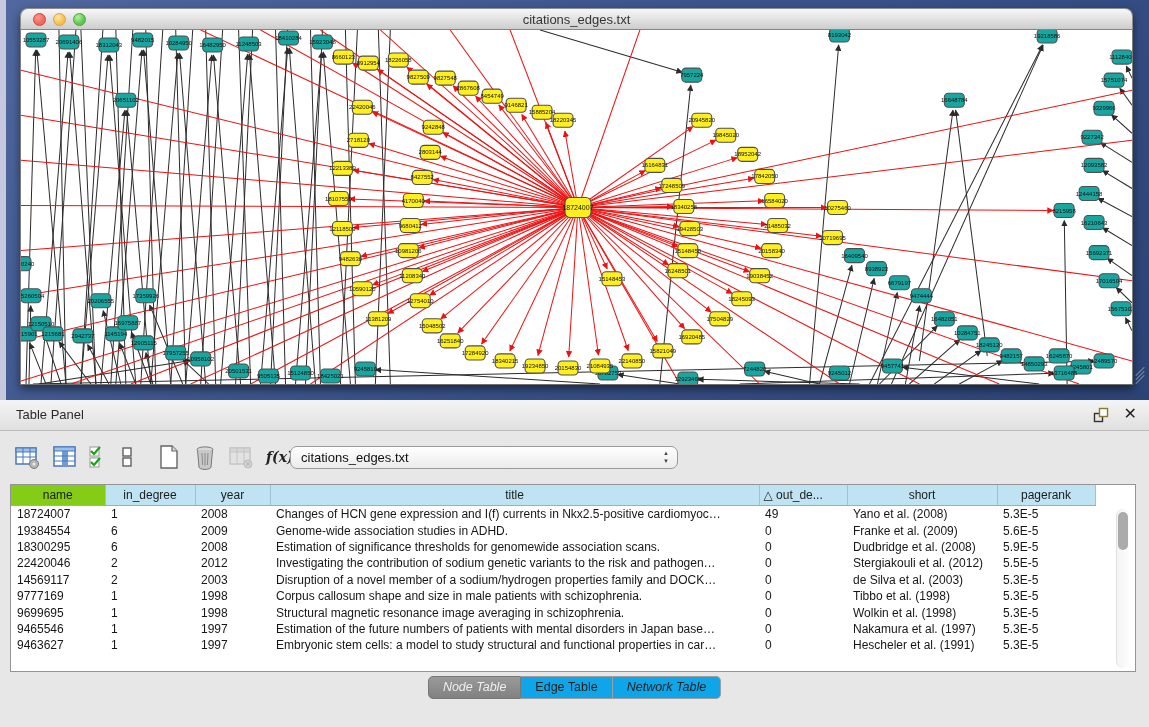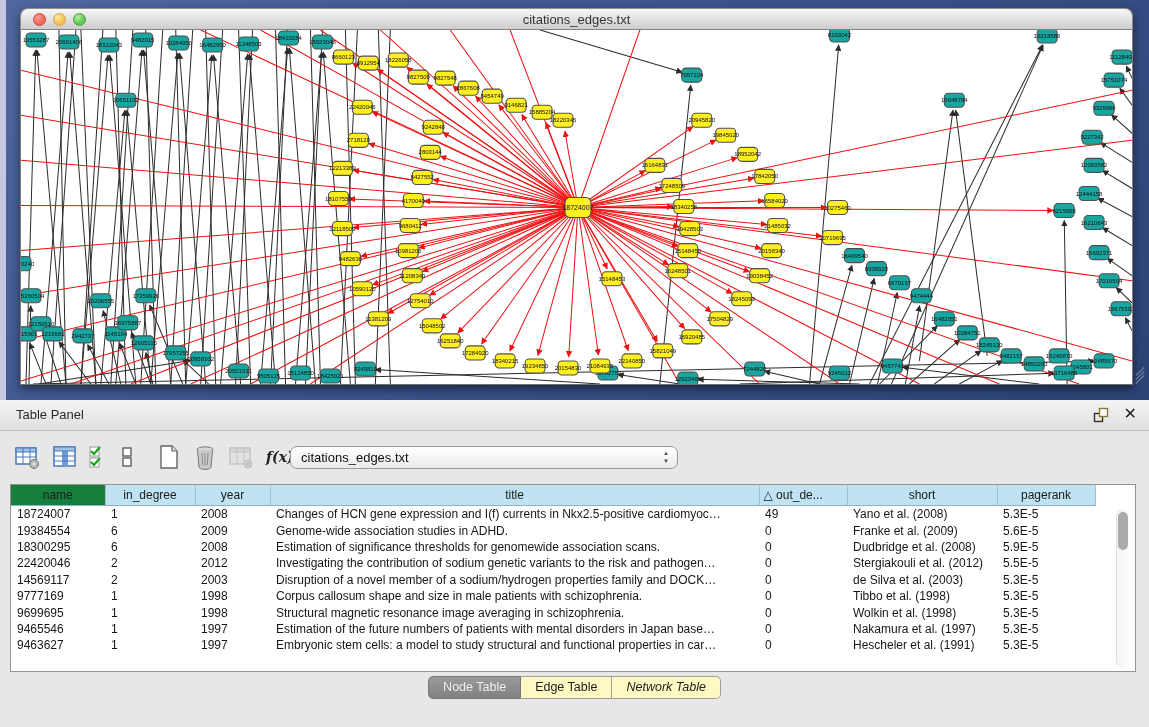--- a/index.html
+++ b/index.html
@@ -40,33 +40,33 @@
   #table-combo{position:absolute;left:290px;top:6px;width:388px;height:23px;
     border:1px solid #9a9a9a;border-radius:7px;background:linear-gradient(#ffffff,#ebebeb);
     box-sizing:border-box;cursor:pointer;}
   #table-combo .val{position:absolute;left:10px;top:3px;font-size:13px;color:#111;}
   #table-combo .steppers{position:absolute;right:8px;top:2px;font-size:6px;color:#444;line-height:8px;text-align:center;}
   #table-wrap{position:absolute;left:10px;top:84px;width:1126px;height:188px;
     border:1px solid #949494;background:#fff;box-sizing:border-box;overflow:hidden;}
   table#grid{border-collapse:collapse;table-layout:fixed;width:1084px;font-size:12px;}
   #grid th{height:20px;background:#bfe3f2;border-right:1px solid #9cc3d4;border-bottom:1px solid #8fb3c4;
     font-weight:normal;color:#1c1c1c;text-align:center;padding:0 4px;overflow:hidden;white-space:nowrap;cursor:pointer;}
-  #grid th.first{background:#15803d;border-right:1px solid #b9b9b9;}
+  #grid th.first{background:#84cc16;border-right:1px solid #b9b9b9;}
   #grid th.sorted{text-align:left;margin-left:37px;}
   #grid td{height:16.4px;padding:0 0 0 6px;color:#161616;white-space:nowrap;overflow:hidden;
     text-overflow:clip;cursor:default;}
   #vscroll{position:absolute;right:5px;top:24px;bottom:3px;width:13px;
     background:linear-gradient(90deg,#f4f4f4,#fdfdfd);border-left:1px solid #e0e0e0;border-radius:7px;}
   #vthumb{position:absolute;left:1px;top:3px;width:10px;height:38px;background:#ababab;border-radius:6px;cursor:pointer;}
   #tabs{position:absolute;left:0;top:276px;width:100%;display:flex;justify-content:center;}
-  .tab{height:21px;line-height:21px;font-size:12.5px;padding:0 14px;background:#fef9c3;
+  .tab{height:21px;line-height:21px;font-size:12.5px;padding:0 14px;background:#0ea5e9;
     border:1px solid #9e9e9e;border-left:none;color:#222;cursor:pointer;}
   .tab.first{border-left:1px solid #9e9e9e;border-radius:5px 0 0 5px;}
   .tab.last{border-radius:0 5px 5px 0;font-style:italic;}
-  .tab.active{background:linear-gradient(#9a9a9a,#818181);color:#efefef;border-color:#787878;}
+  .tab.active{background:linear-gradient(#9a9a9a,#818181);color:#efefef;border-color:#787878;font-style:italic;}
   #status-bar{position:absolute;left:0;bottom:0;width:100%;height:26px;
     background:linear-gradient(#ededed,#dcdcdc);border-top:1px solid #c2c2c2;box-sizing:border-box;}
   #status-bar .mem{position:absolute;right:30px;top:6px;font-size:11.5px;color:#333;text-decoration:underline;}
   #mem-dot{position:absolute;right:9px;top:5px;width:14px;height:14px;border-radius:50%;
     background:radial-gradient(circle at 35% 30%,#90e07f,#4db543 65%);border:1px solid #3e8f3a;
     box-sizing:border-box;cursor:pointer;}
 </style>
 </head>
 <body>
 

